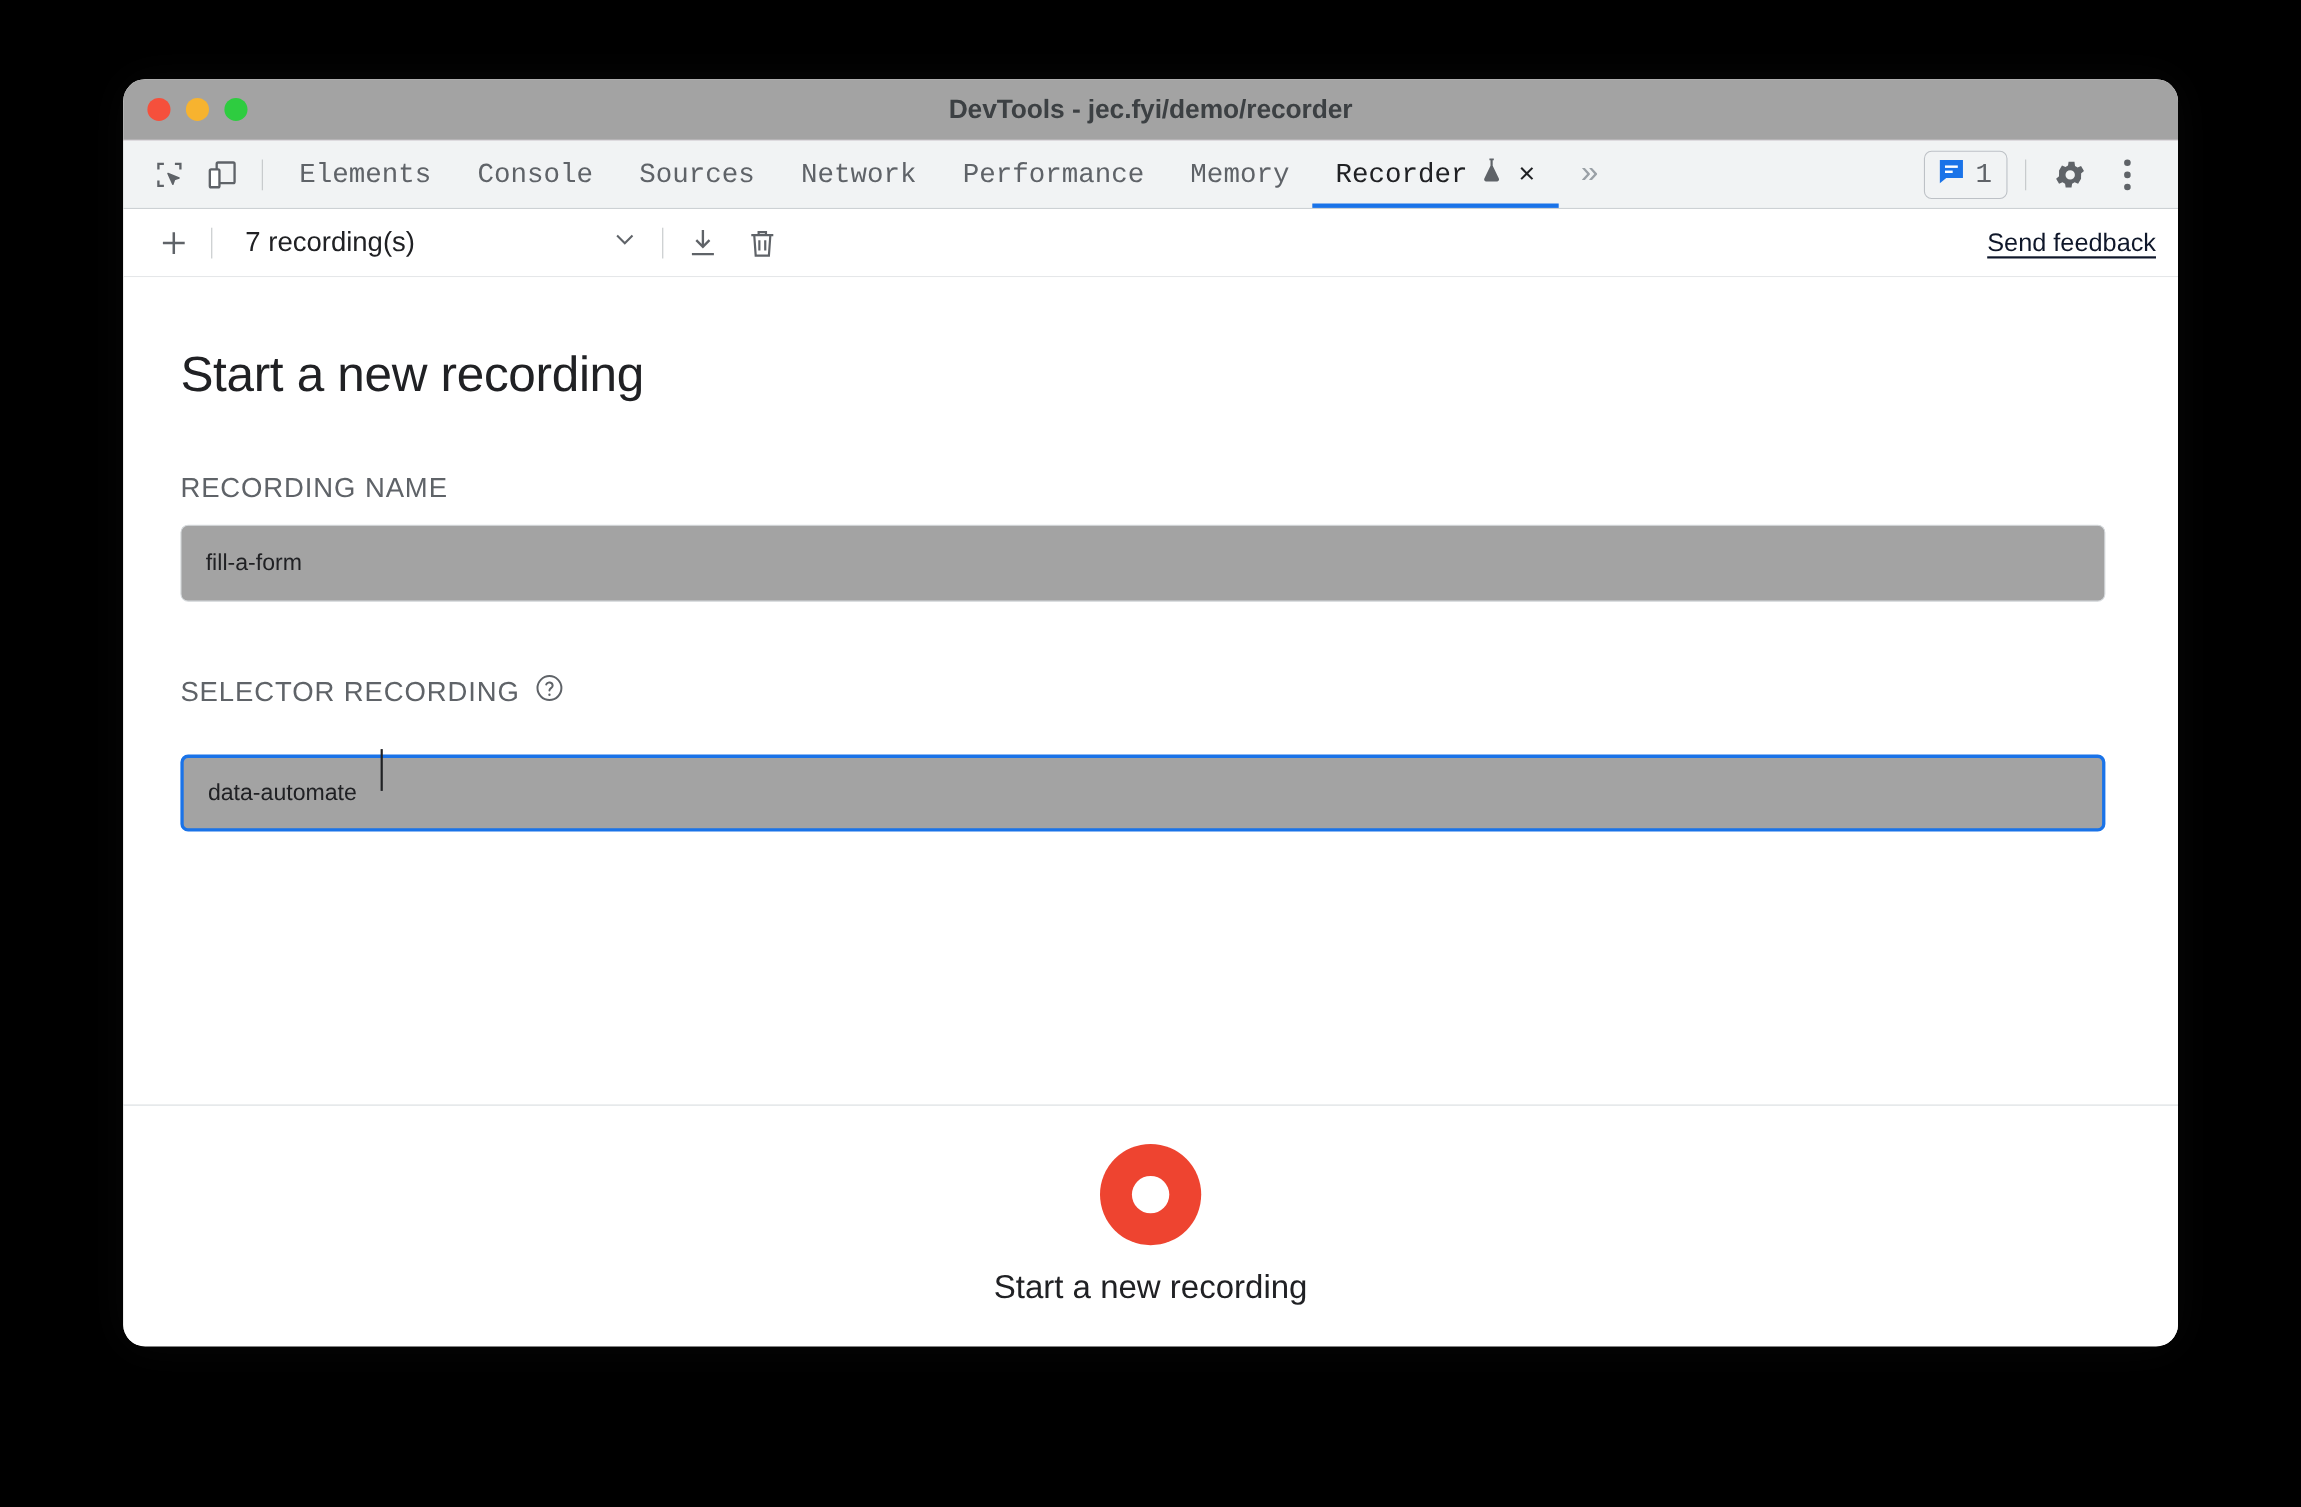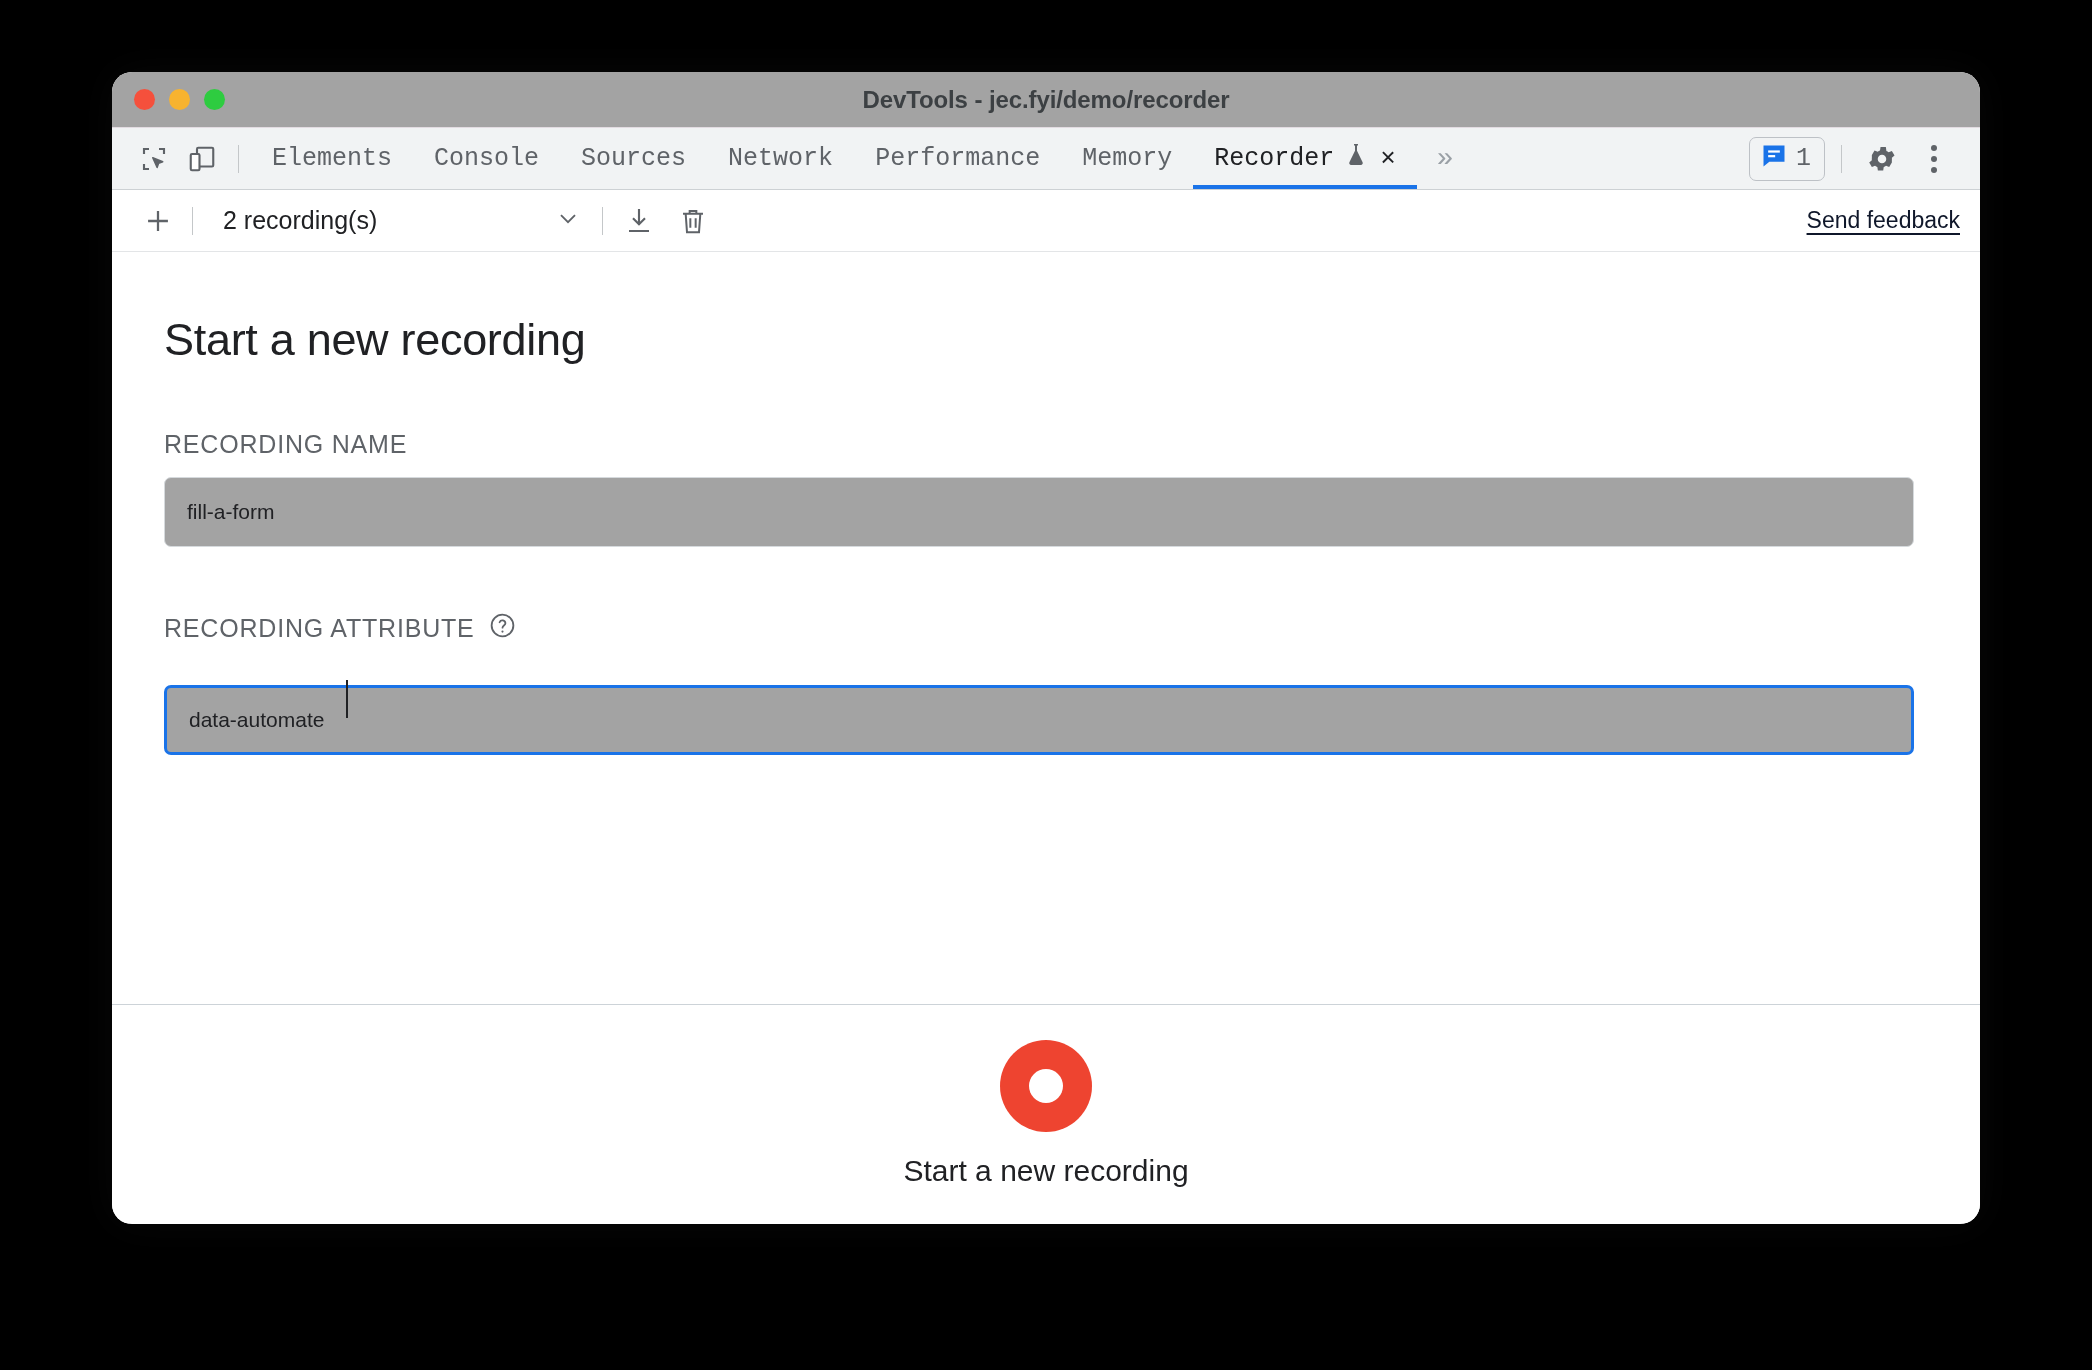--- a/index.html
+++ b/index.html
@@ -347,21 +347,21 @@
     </div>
 
     <div class="rec-toolbar">
       <div class="plus-btn">
         <svg width="34" height="34" viewBox="0 0 24 24" stroke="#5f6368" stroke-width="1.6">
           <path d="M12 5v14M5 12h14"></path>
         </svg>
       </div>
       <span class="vsep"></span>
       <div class="rec-select">
-        <span>2 recording(s)</span>
+        <span>7 recording(s)</span>
         <span class="chev">
           <svg width="28" height="28" viewBox="0 0 24 24" fill="none" stroke="#5f6368" stroke-width="1.6">
             <path d="M6 9.5l6 6 6-6"></path>
           </svg>
         </span>
       </div>
       <span class="vsep"></span>
       <div class="tool-icons">
         <div class="icon-btn">
           <svg width="32" height="32" viewBox="0 0 24 24" fill="none" stroke="#5f6368" stroke-width="1.6">
@@ -382,21 +382,21 @@
 
       <div class="field-group">
         <div class="field-label">
           <span>RECORDING NAME</span>
         </div>
         <input class="field-input" type="text" value="fill-a-form" style="">
       </div>
 
       <div class="field-group">
         <div class="field-label">
-          <span>RECORDING ATTRIBUTE</span>
+          <span>SELECTOR RECORDING</span>
           <span>
             <svg width="29" height="29" viewBox="0 0 24 24" fill="none" stroke="#5f6368" stroke-width="1.5">
               <circle cx="12" cy="12" r="9"></circle>
               <path d="M9.6 9.3a2.5 2.5 0 014.8.9c0 1.7-2.4 2-2.4 3.6" stroke-linecap="round"></path>
               <circle cx="12" cy="17" r="0.9" fill="#5f6368" stroke="none"></circle>
             </svg>
           </span>
         </div>
         <div class="caret-wrap">
           <input class="field-input focused" type="text" value="data-automate" style="">

